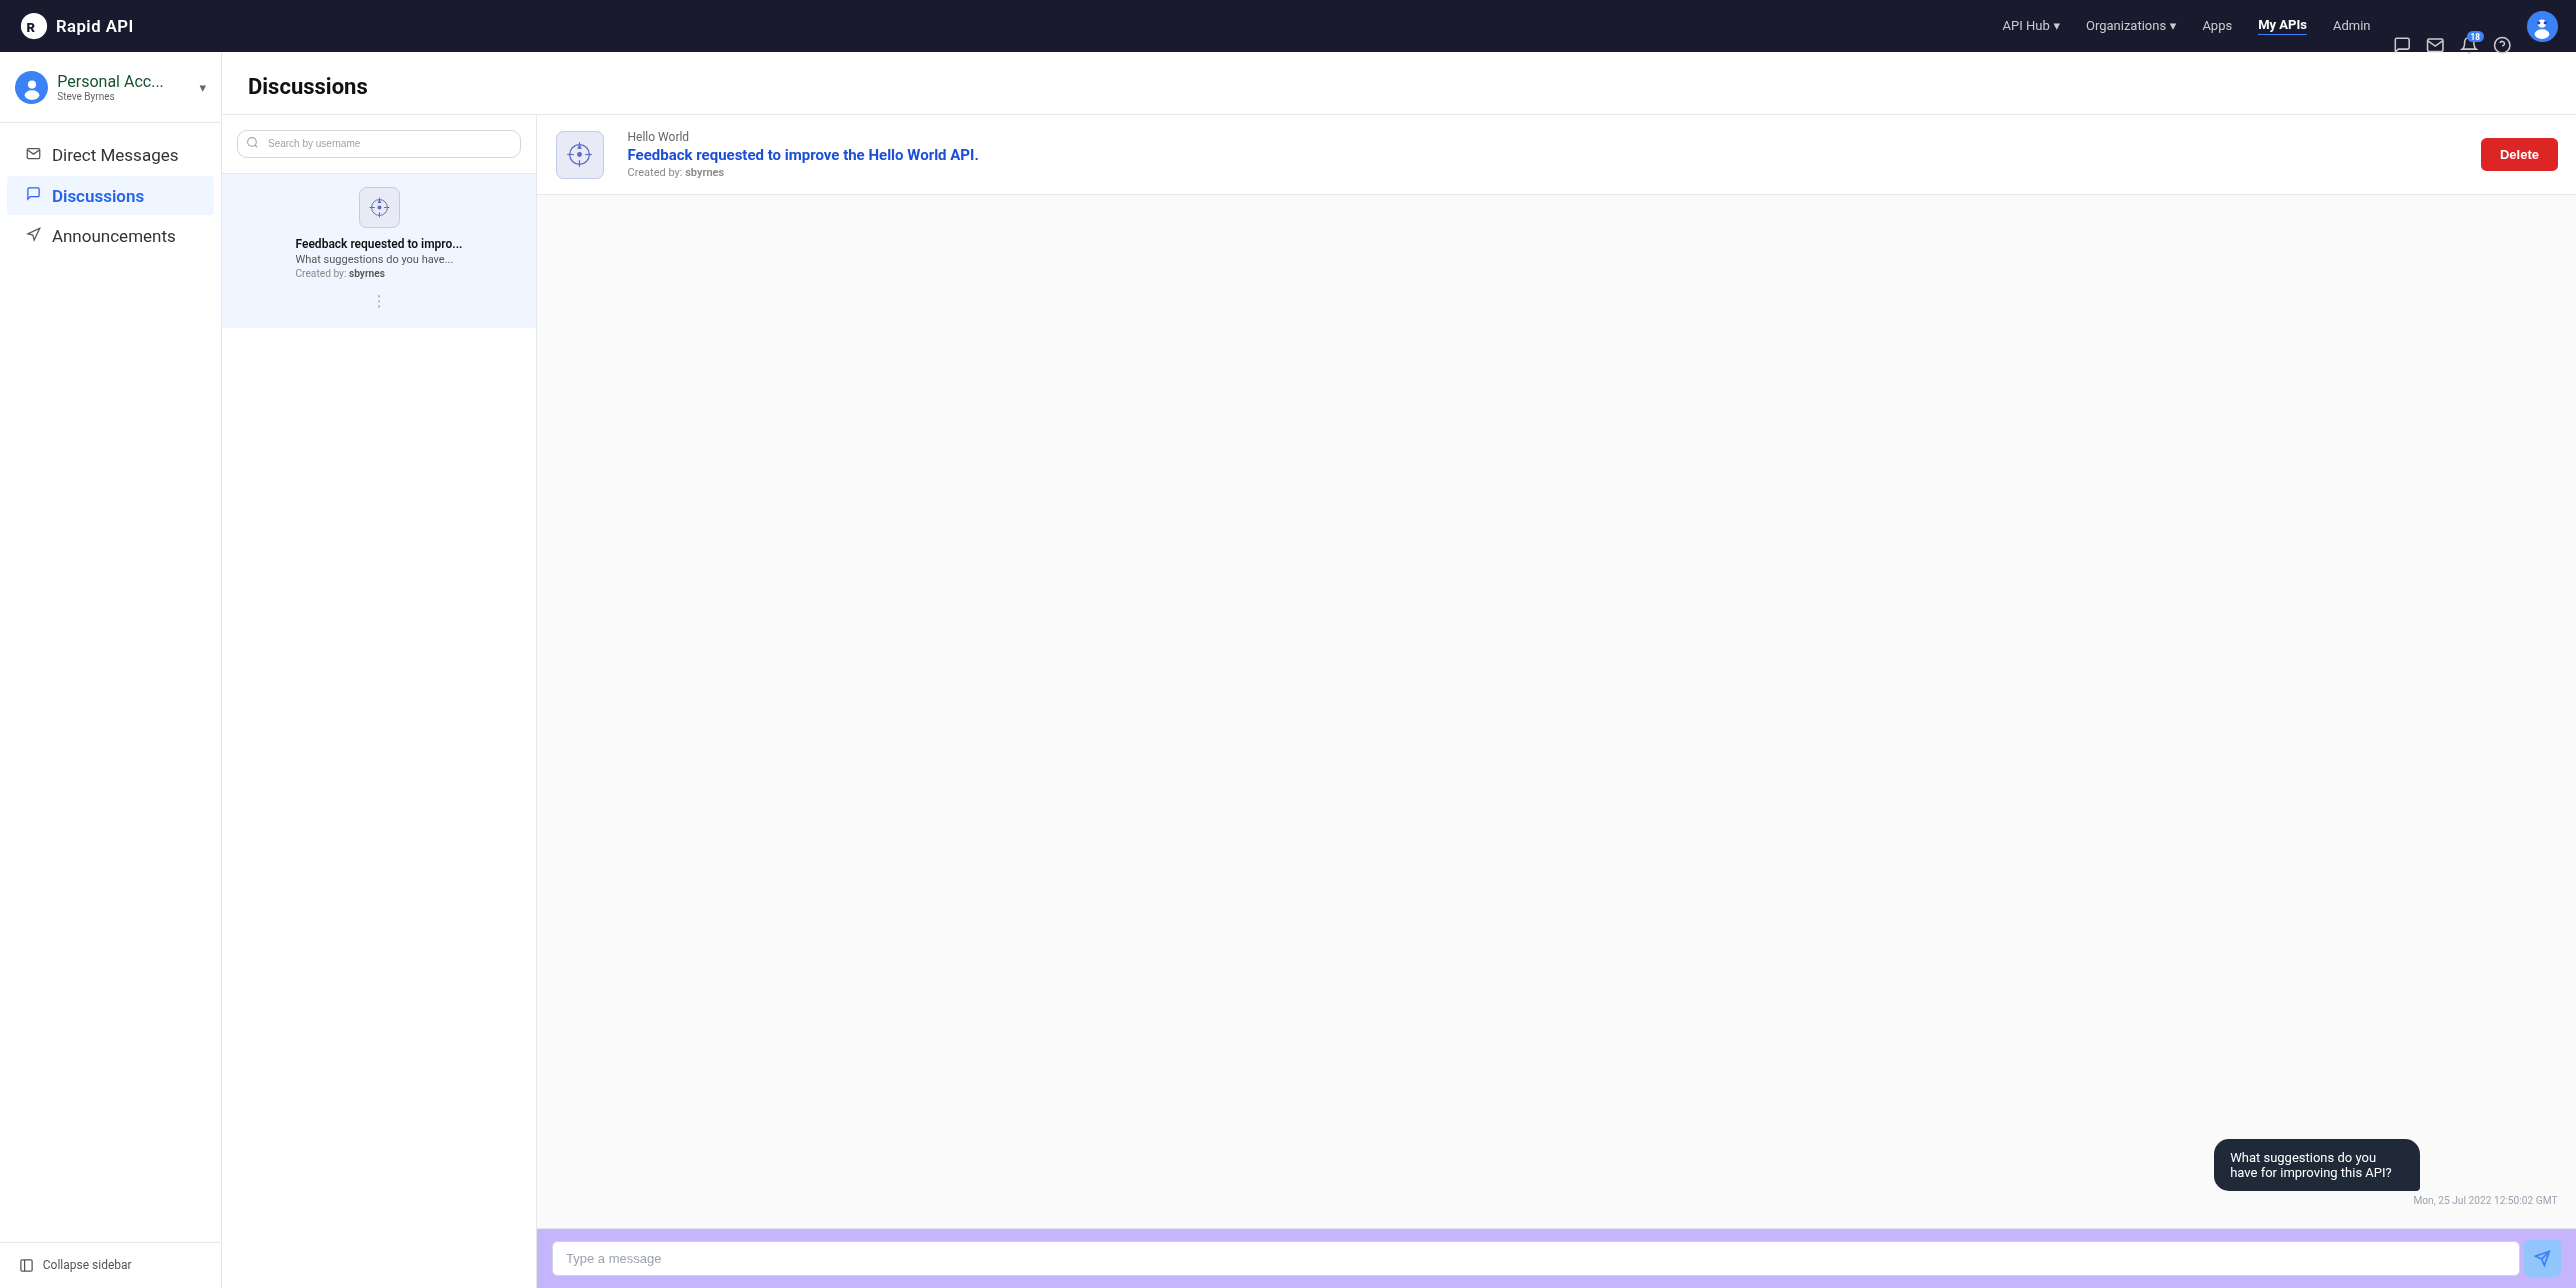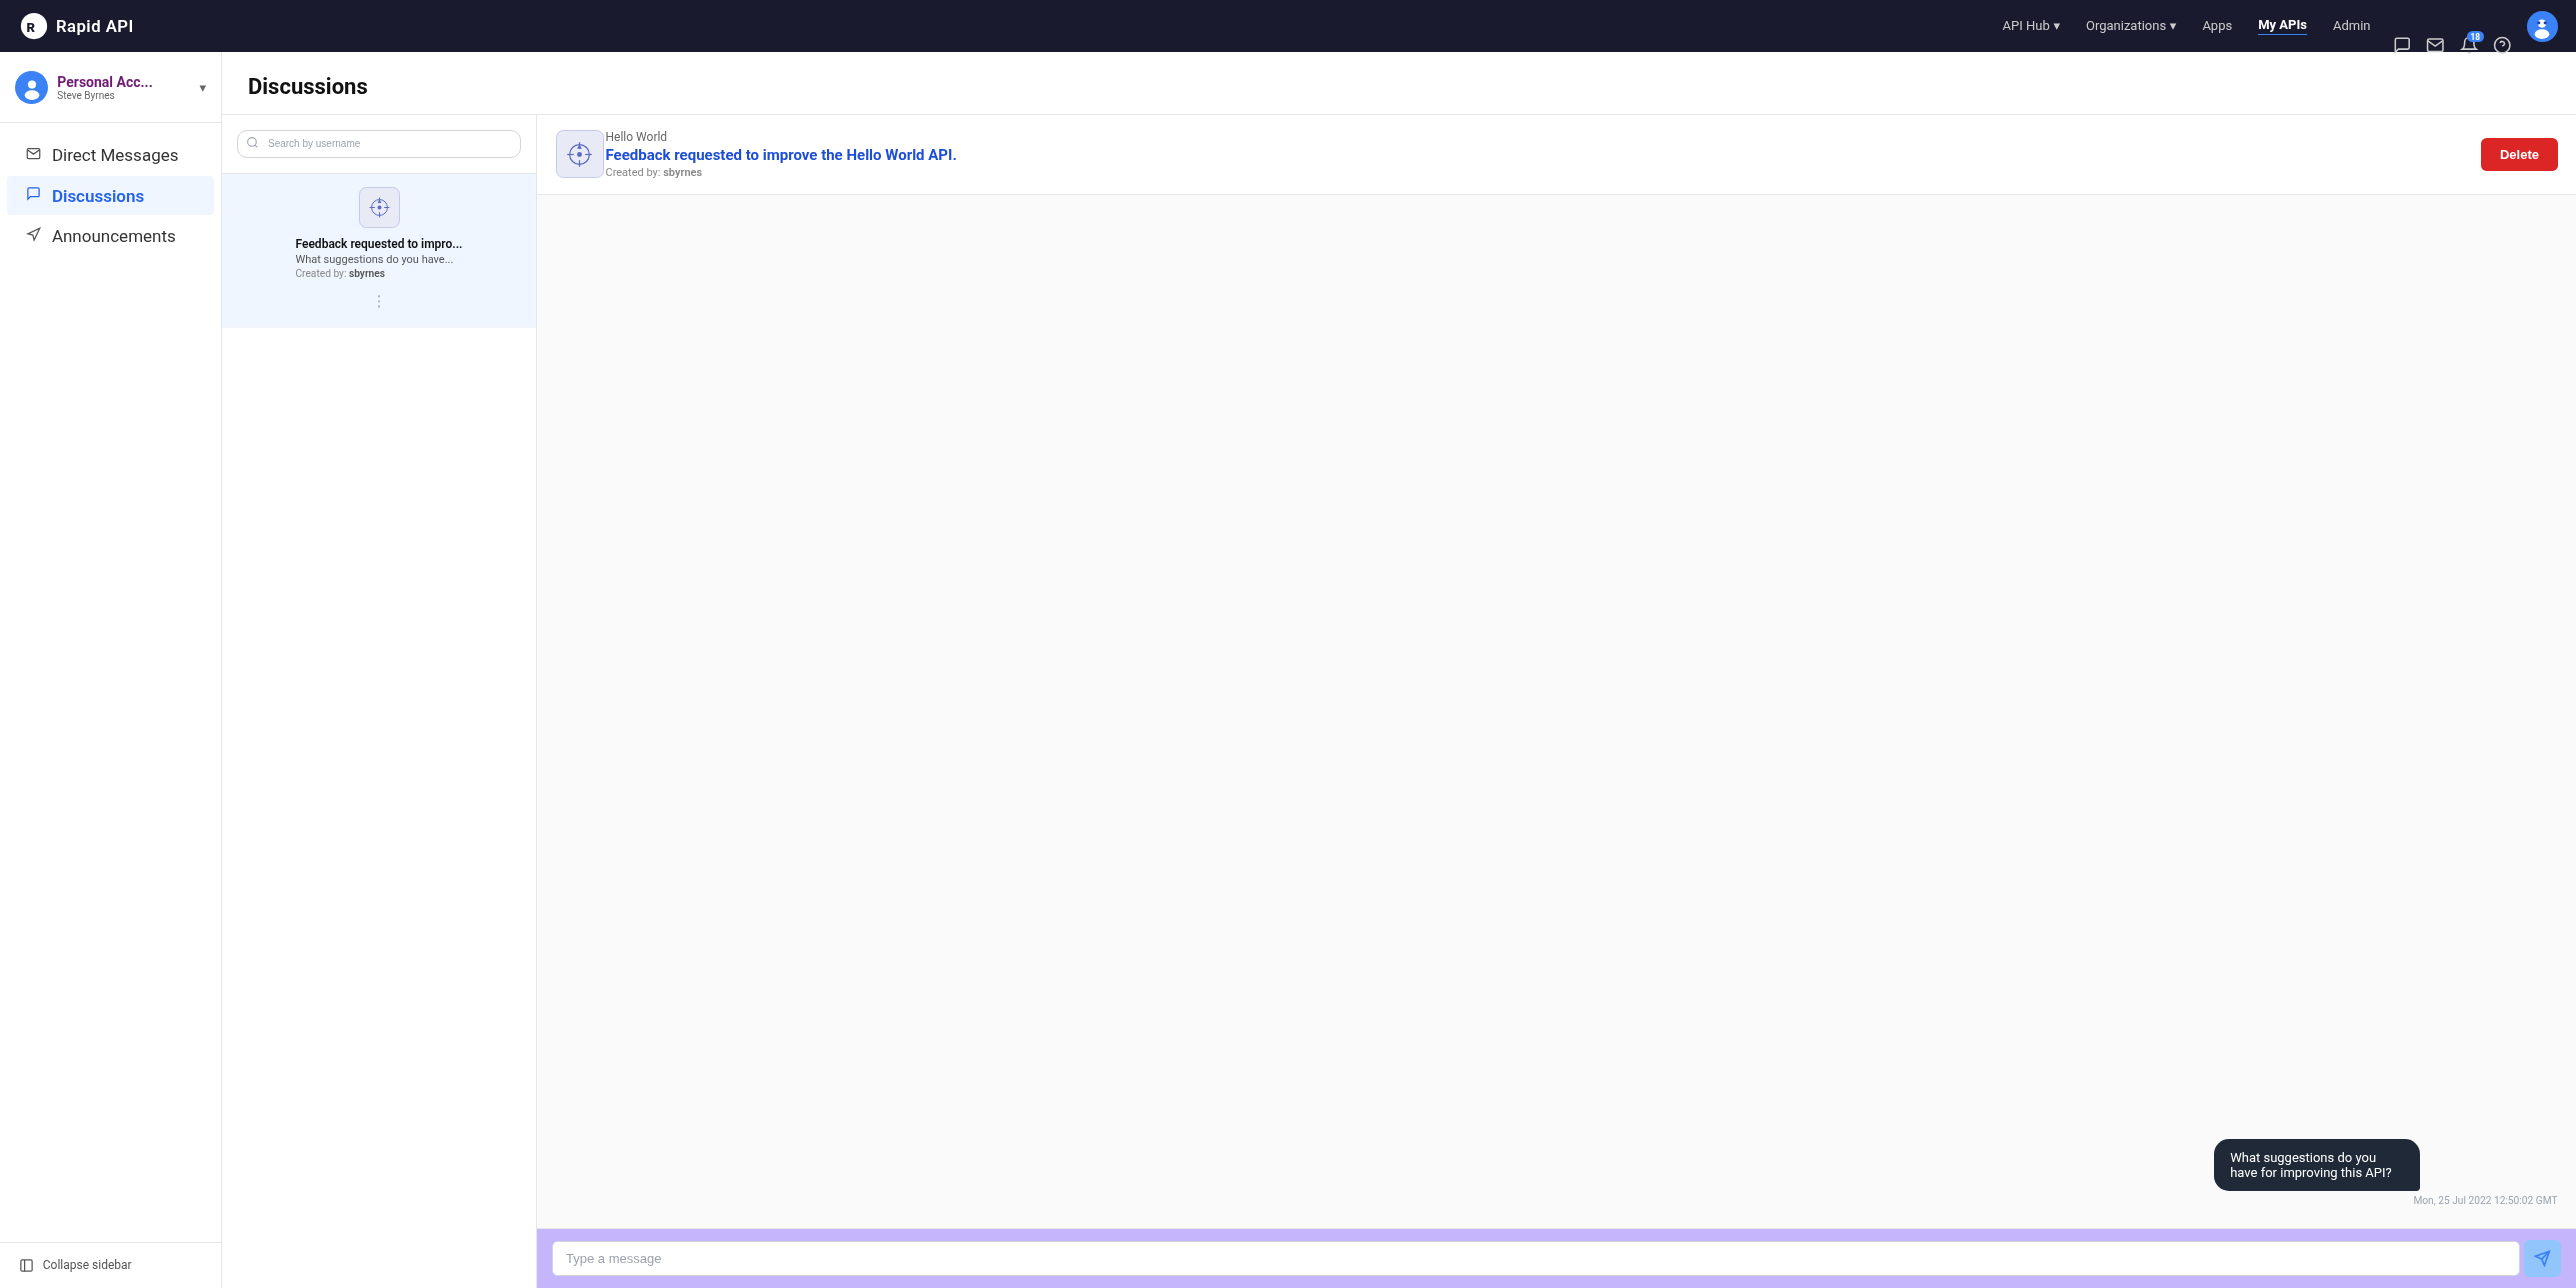--- a/index.html
+++ b/index.html
@@ -121,23 +121,23 @@
       height: 33px;
       border-radius: 50%;
       background: #3b82f6;
       display: flex;
       align-items: center;
       justify-content: center;
       flex-shrink: 0;
     }
     .sidebar-account-info { flex: 1; }
     .sidebar-account-name {
-      font-weight: 700;
-      font-size: 14px;
-      color: #701a75;
+      font-weight: 400;
+      font-size: 16px;
+      color: #14532d;
     }
     .sidebar-account-sub {
       font-size: 10px;
       color: #666;
     }
     .sidebar-account-chevron {
       color: #666;
       font-size: 13px;
     }
     .sidebar-nav {
@@ -293,22 +293,22 @@
       display: flex;
       flex-direction: column;
       background: #fafafa;
       overflow: hidden;
     }
     .message-header {
       background: white;
       padding: 15px 18.5px;
       border-bottom: 0.9px solid #e5e7eb;
       display: flex;
-      align-items: center;
-      gap: 2px;
+      align-items: flex-end;
+      gap: 24px;
     }
     .message-header-avatar {
       width: 48px;
       height: 48px;
       border-radius: 7.4px;
       background: #e8eaf6;
       display: flex;
       align-items: center;
       justify-content: center;
       flex-shrink: 0;

